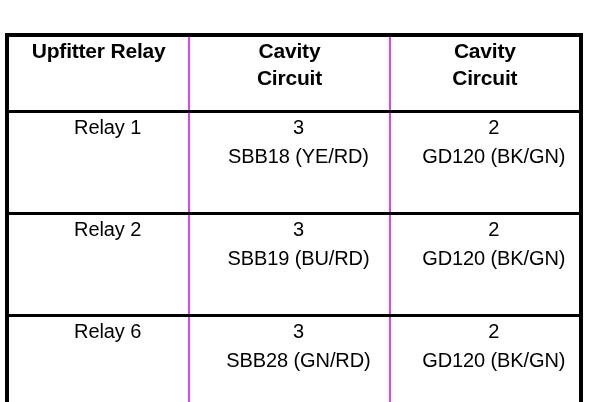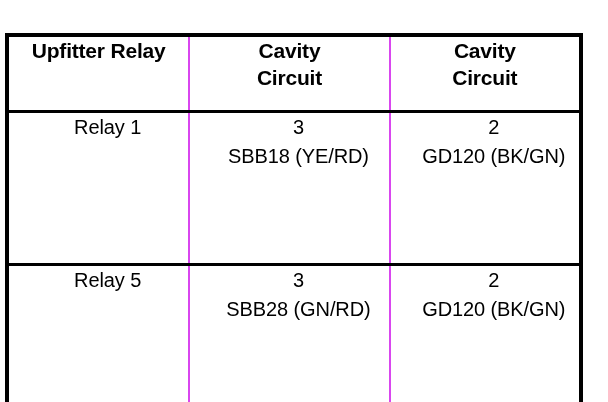--- a/index.html
+++ b/index.html
@@ -134,25 +134,38 @@
         <td class="cell sep">
           <span class="ln cavity">3</span>
           <span class="ln circuit">SBB18 (YE/RD)</span>
         </td>
         <td class="cell sep">
           <span class="ln cavity">2</span>
           <span class="ln circuit">GD120 (BK/GN)</span>
         </td>
       </tr>
 
+      <tr>
+        <td class="cell">
+          <span class="ln">Relay 2</span>
+        </td>
+        <td class="cell sep">
+          <span class="ln cavity">3</span>
+          <span class="ln circuit">SBB19 (BU/RD)</span>
+        </td>
+        <td class="cell sep">
+          <span class="ln cavity">2</span>
+          <span class="ln circuit">GD120 (BK/GN)</span>
+        </td>
+      </tr>
 
 
       <tr>
         <td class="cell">
-          <span class="ln">Relay 5</span>
+          <span class="ln">Relay 6</span>
         </td>
         <td class="cell sep">
           <span class="ln cavity">3</span>
           <span class="ln circuit">SBB28 (GN/RD)</span>
         </td>
         <td class="cell sep">
           <span class="ln cavity">2</span>
           <span class="ln circuit">GD120 (BK/GN)</span>
         </td>
       </tr>

